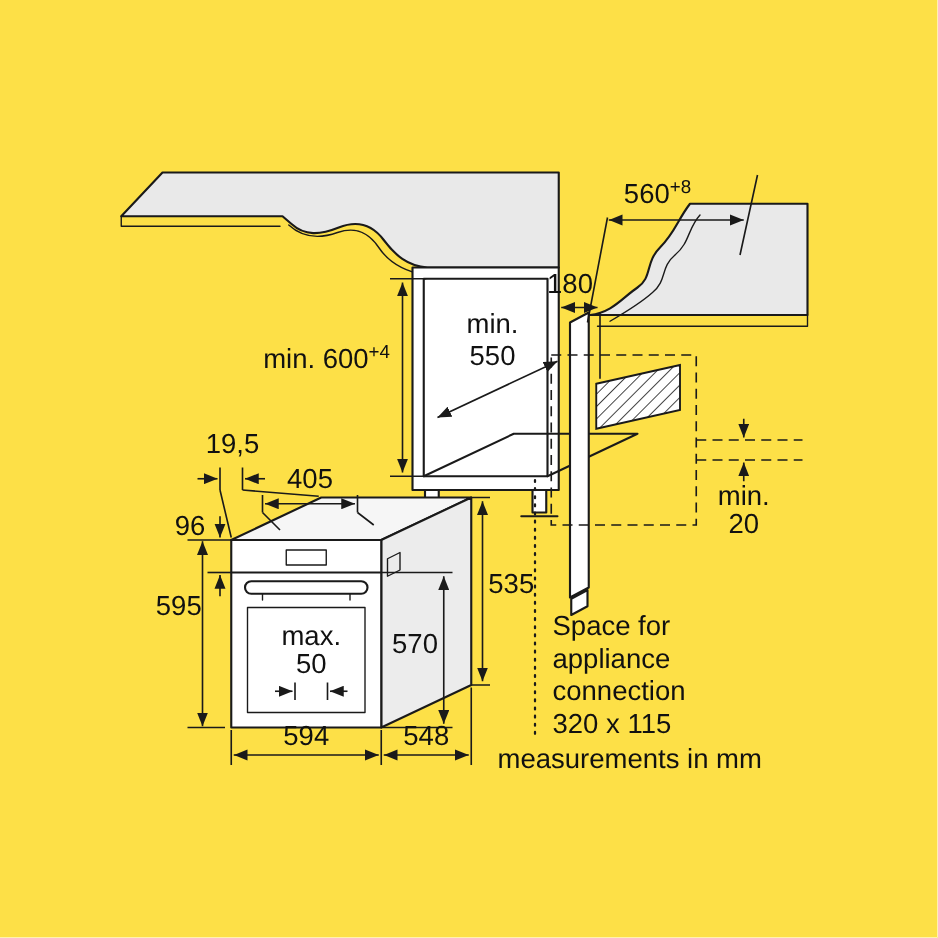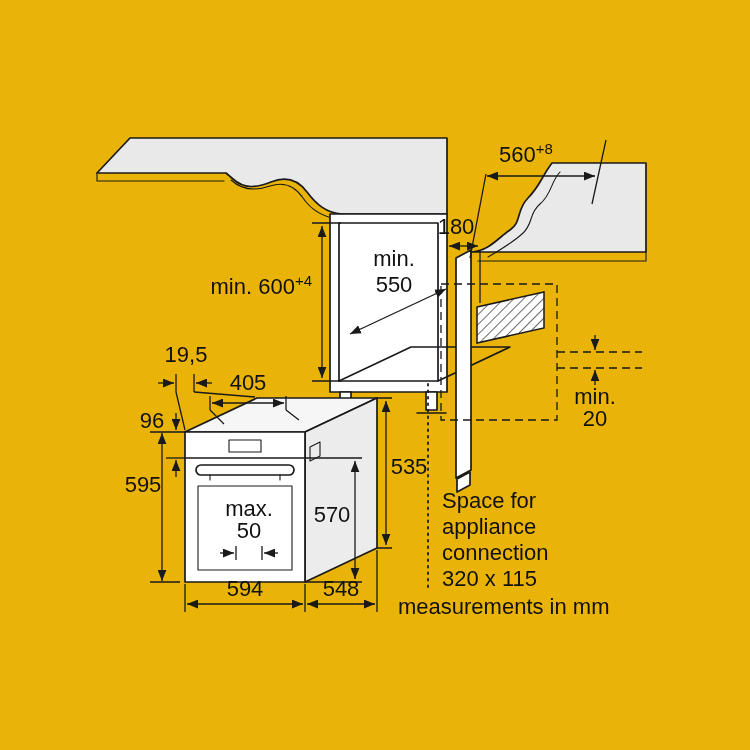--- a/index.html
+++ b/index.html
@@ -1,16 +1,16 @@
 <!DOCTYPE html>
 <html><head>
 <meta charset="utf-8">
 <style>
   html,body { margin:0; padding:0; background:#ffffff; }
-  .stage { width:750px; height:750px; position:relative; background:#eab308; margin:0 auto; overflow:hidden; }
+  .stage { width:750px; height:750px; position:relative; background:#fde047; margin:0 auto; overflow:hidden; }
   svg { display:block; }
   svg text { font-family:"Liberation Sans", sans-serif; font-size:22px; fill:#111111; }
   .sup { font-size:15px; }
   .ln   { fill:none; stroke:#1a1a1a; stroke-width:1.6; stroke-linejoin:round; stroke-linecap:round; }
   .face { fill:#ffffff; stroke:#1a1a1a; stroke-width:1.7; stroke-linejoin:round; }
   .gray { fill:#e9e9e9; stroke:#1a1a1a; stroke-width:1.7; stroke-linejoin:round; }
   .shade1 { fill:#f6f6f6; stroke:#1a1a1a; stroke-width:1.7; stroke-linejoin:round; }
   .shade2 { fill:#ececec; stroke:#1a1a1a; stroke-width:1.7; stroke-linejoin:round; }
   .dim  { fill:none; stroke:#1a1a1a; stroke-width:1.3; stroke-linecap:butt; }
   .dash { stroke-dasharray:8 5; }

